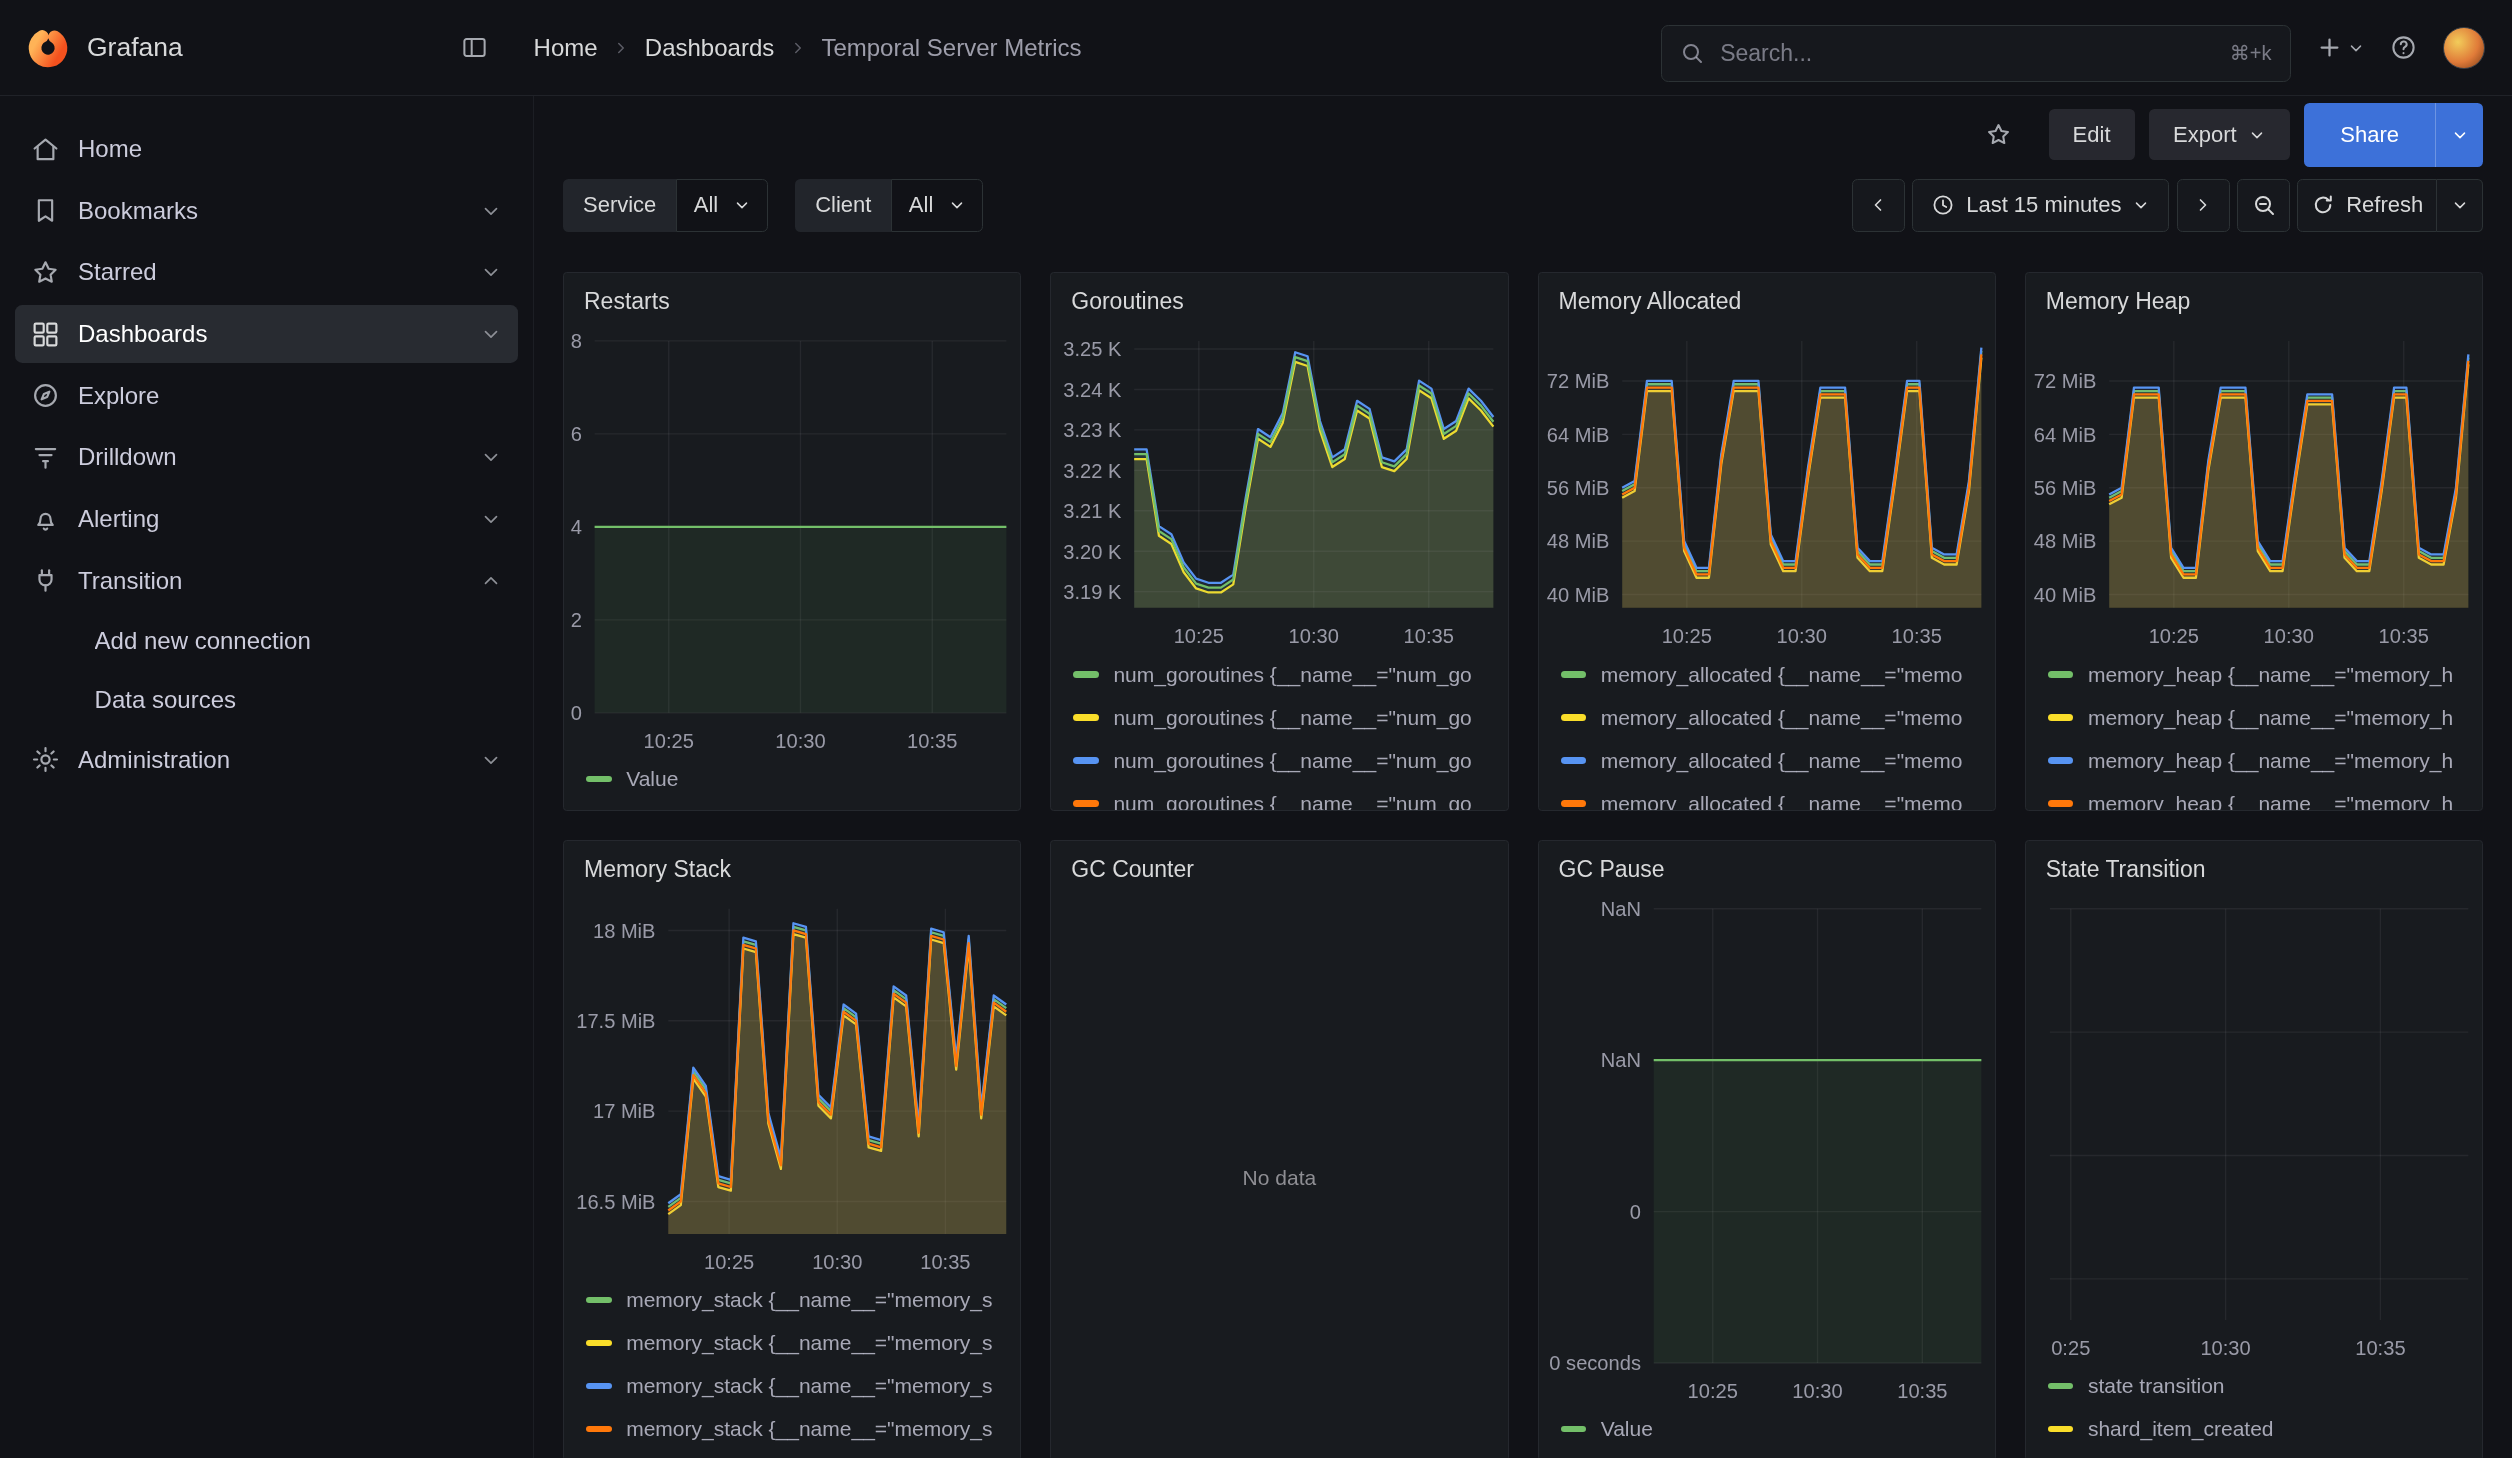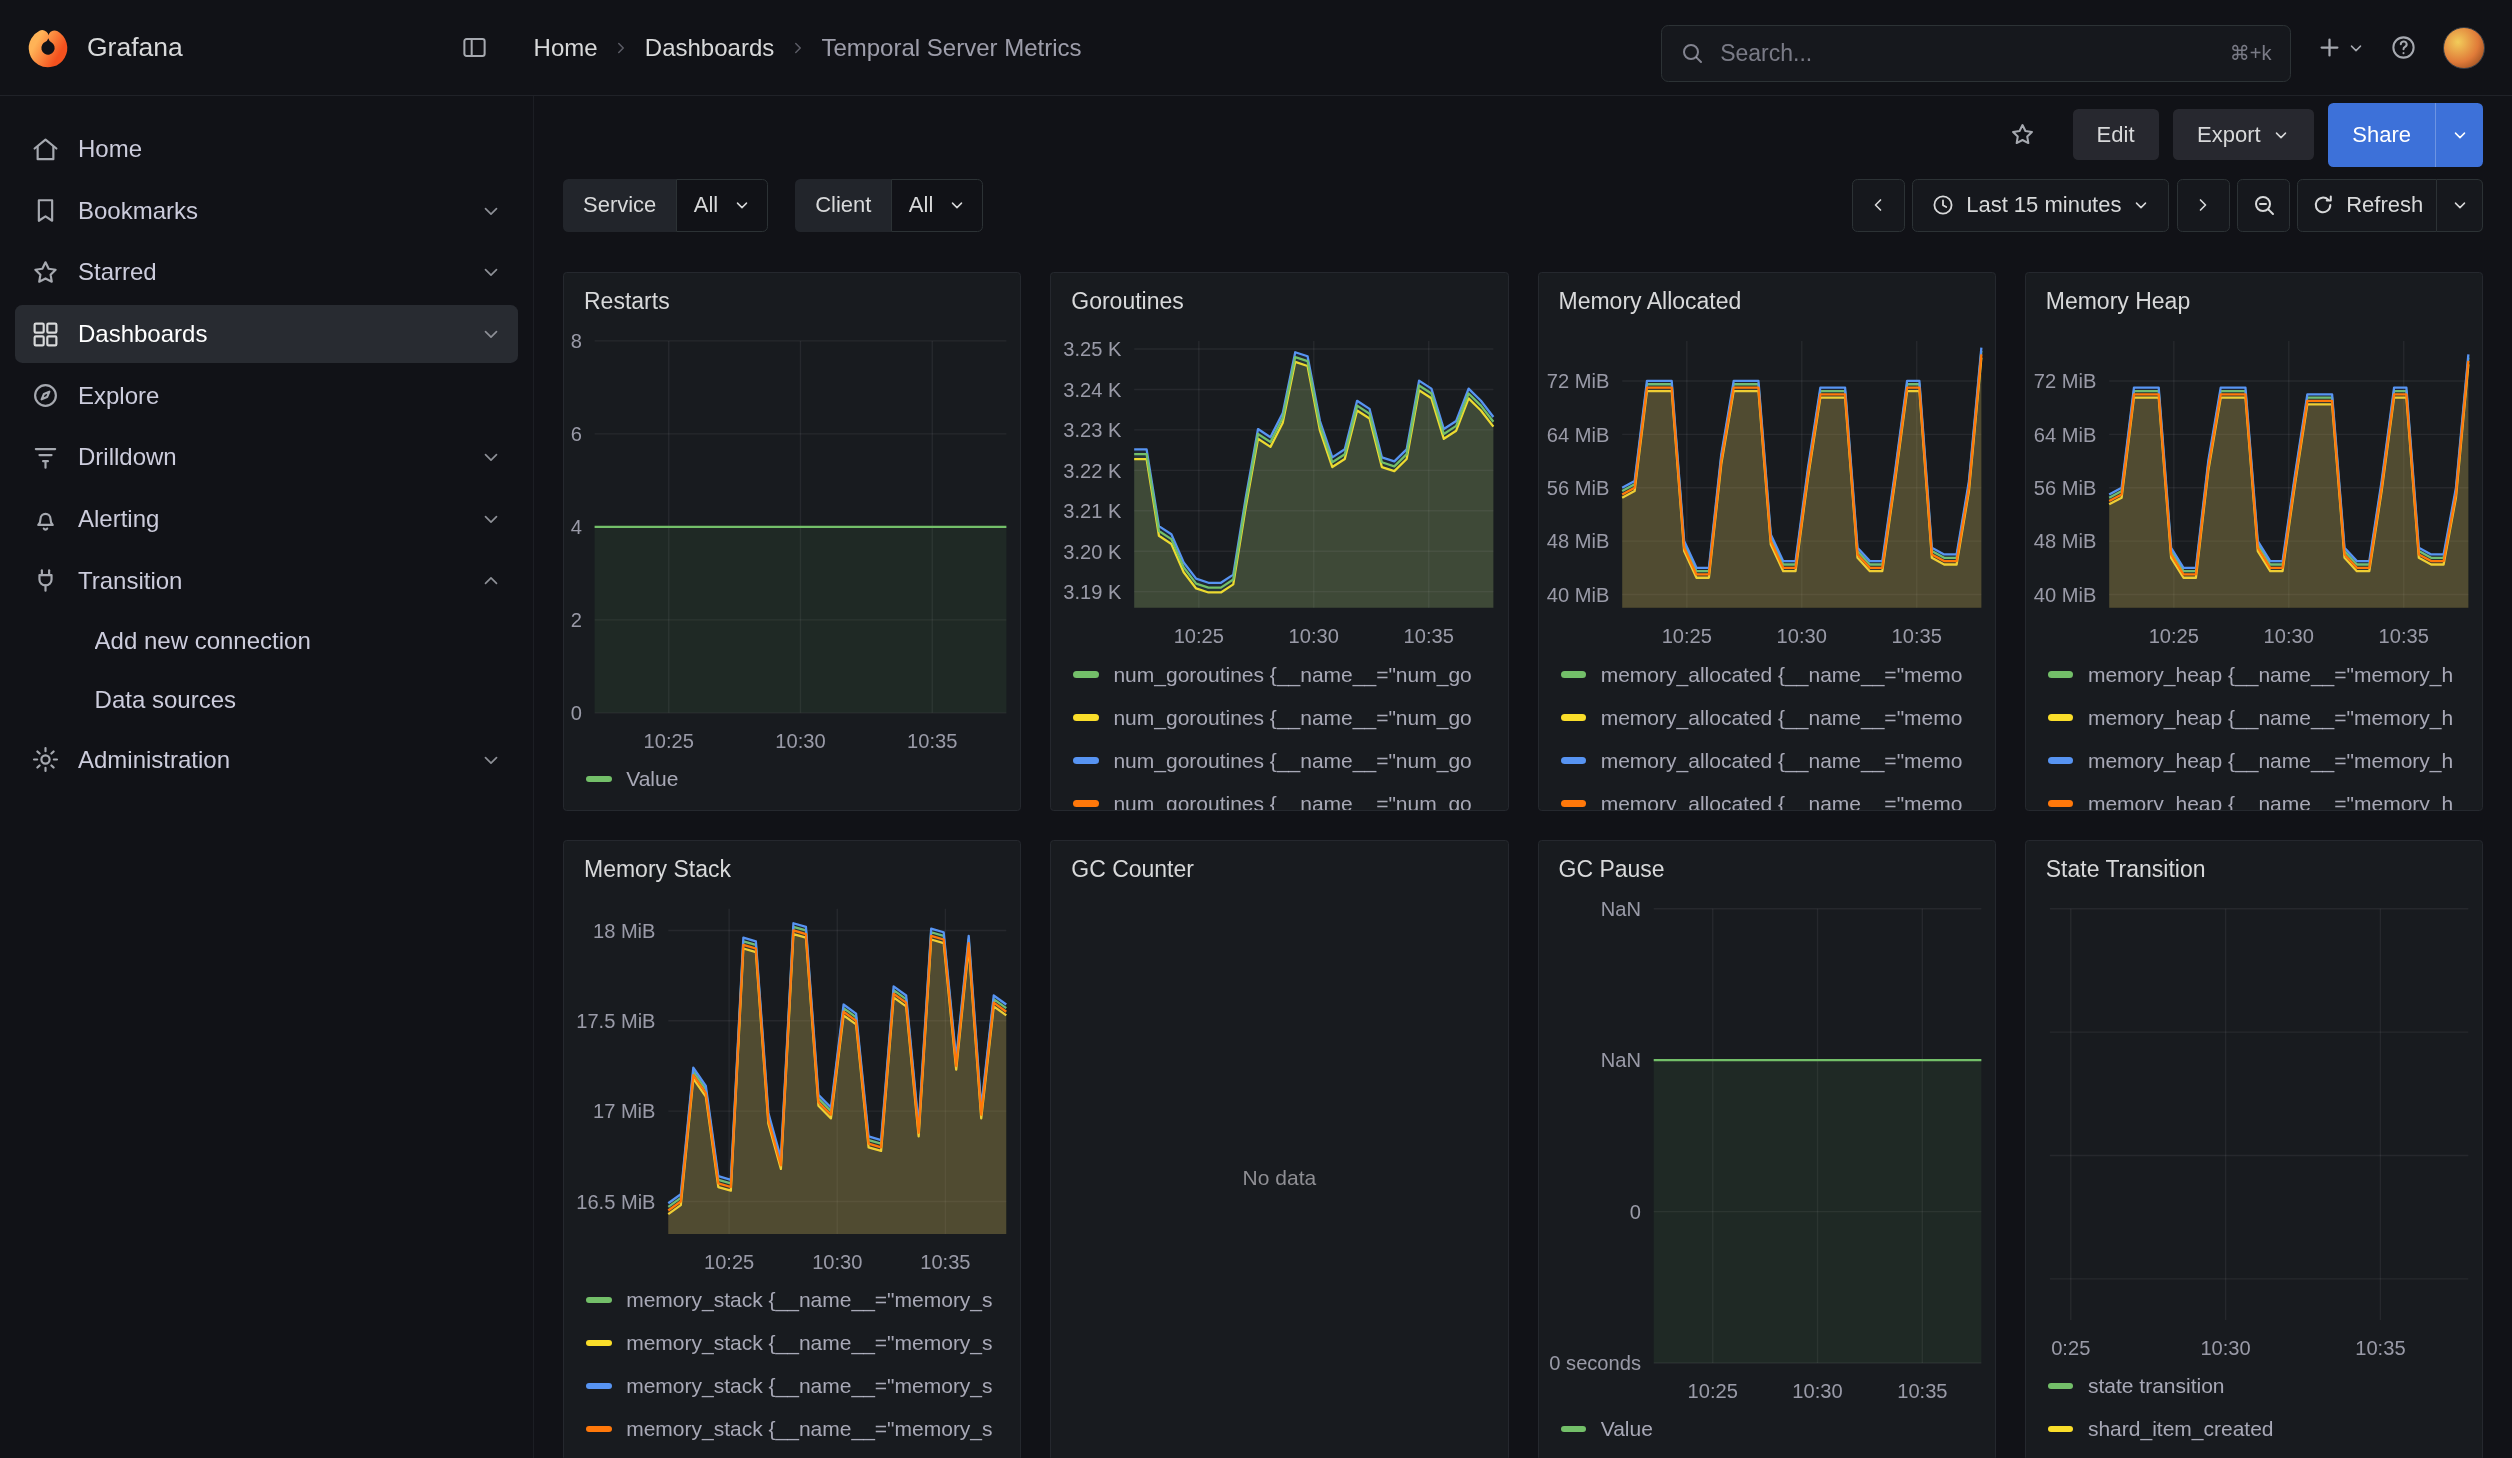--- a/index.html
+++ b/index.html
@@ -52,21 +52,21 @@
   .main { flex:1; min-width:0; display:flex; flex-direction:column; overflow:hidden; }
 
   
   .dash-toolbar { height:77px; flex:none; display:flex; align-items:center; justify-content:flex-end;
                   gap:14.6px; padding:0 29px; }
   .tb-star { color:#a6a9b0; padding:0 7.3px; margin-right:14.6px; cursor:pointer; }
   .tb-btn { height:51px; display:flex; align-items:center; gap:11px; padding:0 24px; border-radius:5.5px;
             font-size:22px; background:rgba(204,204,220,0.12); color:#d8d9da; cursor:pointer; }
   .share-group { display:flex; border-radius:5.5px; overflow:hidden; }
   .share-main { background:#3d71d9; color:#fff; height:64px; display:flex; align-items:center;
-                padding:0 24px; font-size:22px; cursor:pointer; }
+                padding:0 36px; font-size:22px; cursor:pointer; }
   .share-caret { background:#3d71d9; color:#fff; width:48px; display:flex; align-items:center;
                  justify-content:center; border-left:0.9px solid rgba(255,255,255,0.25); cursor:pointer; }
 
   
   .controls-row { flex:none; display:flex; align-items:center; justify-content:space-between;
                   padding:0 29px; margin-top:5.5px; }
   .filters { display:flex; gap:27px; }
   .filter-group { display:flex; height:53px; font-size:22px; }
   .filter-label { background:#22252b; display:flex; align-items:center; padding:0 20px;
                   color:#d8d9da; border-radius:5.5px 0 0 5.5px; }

